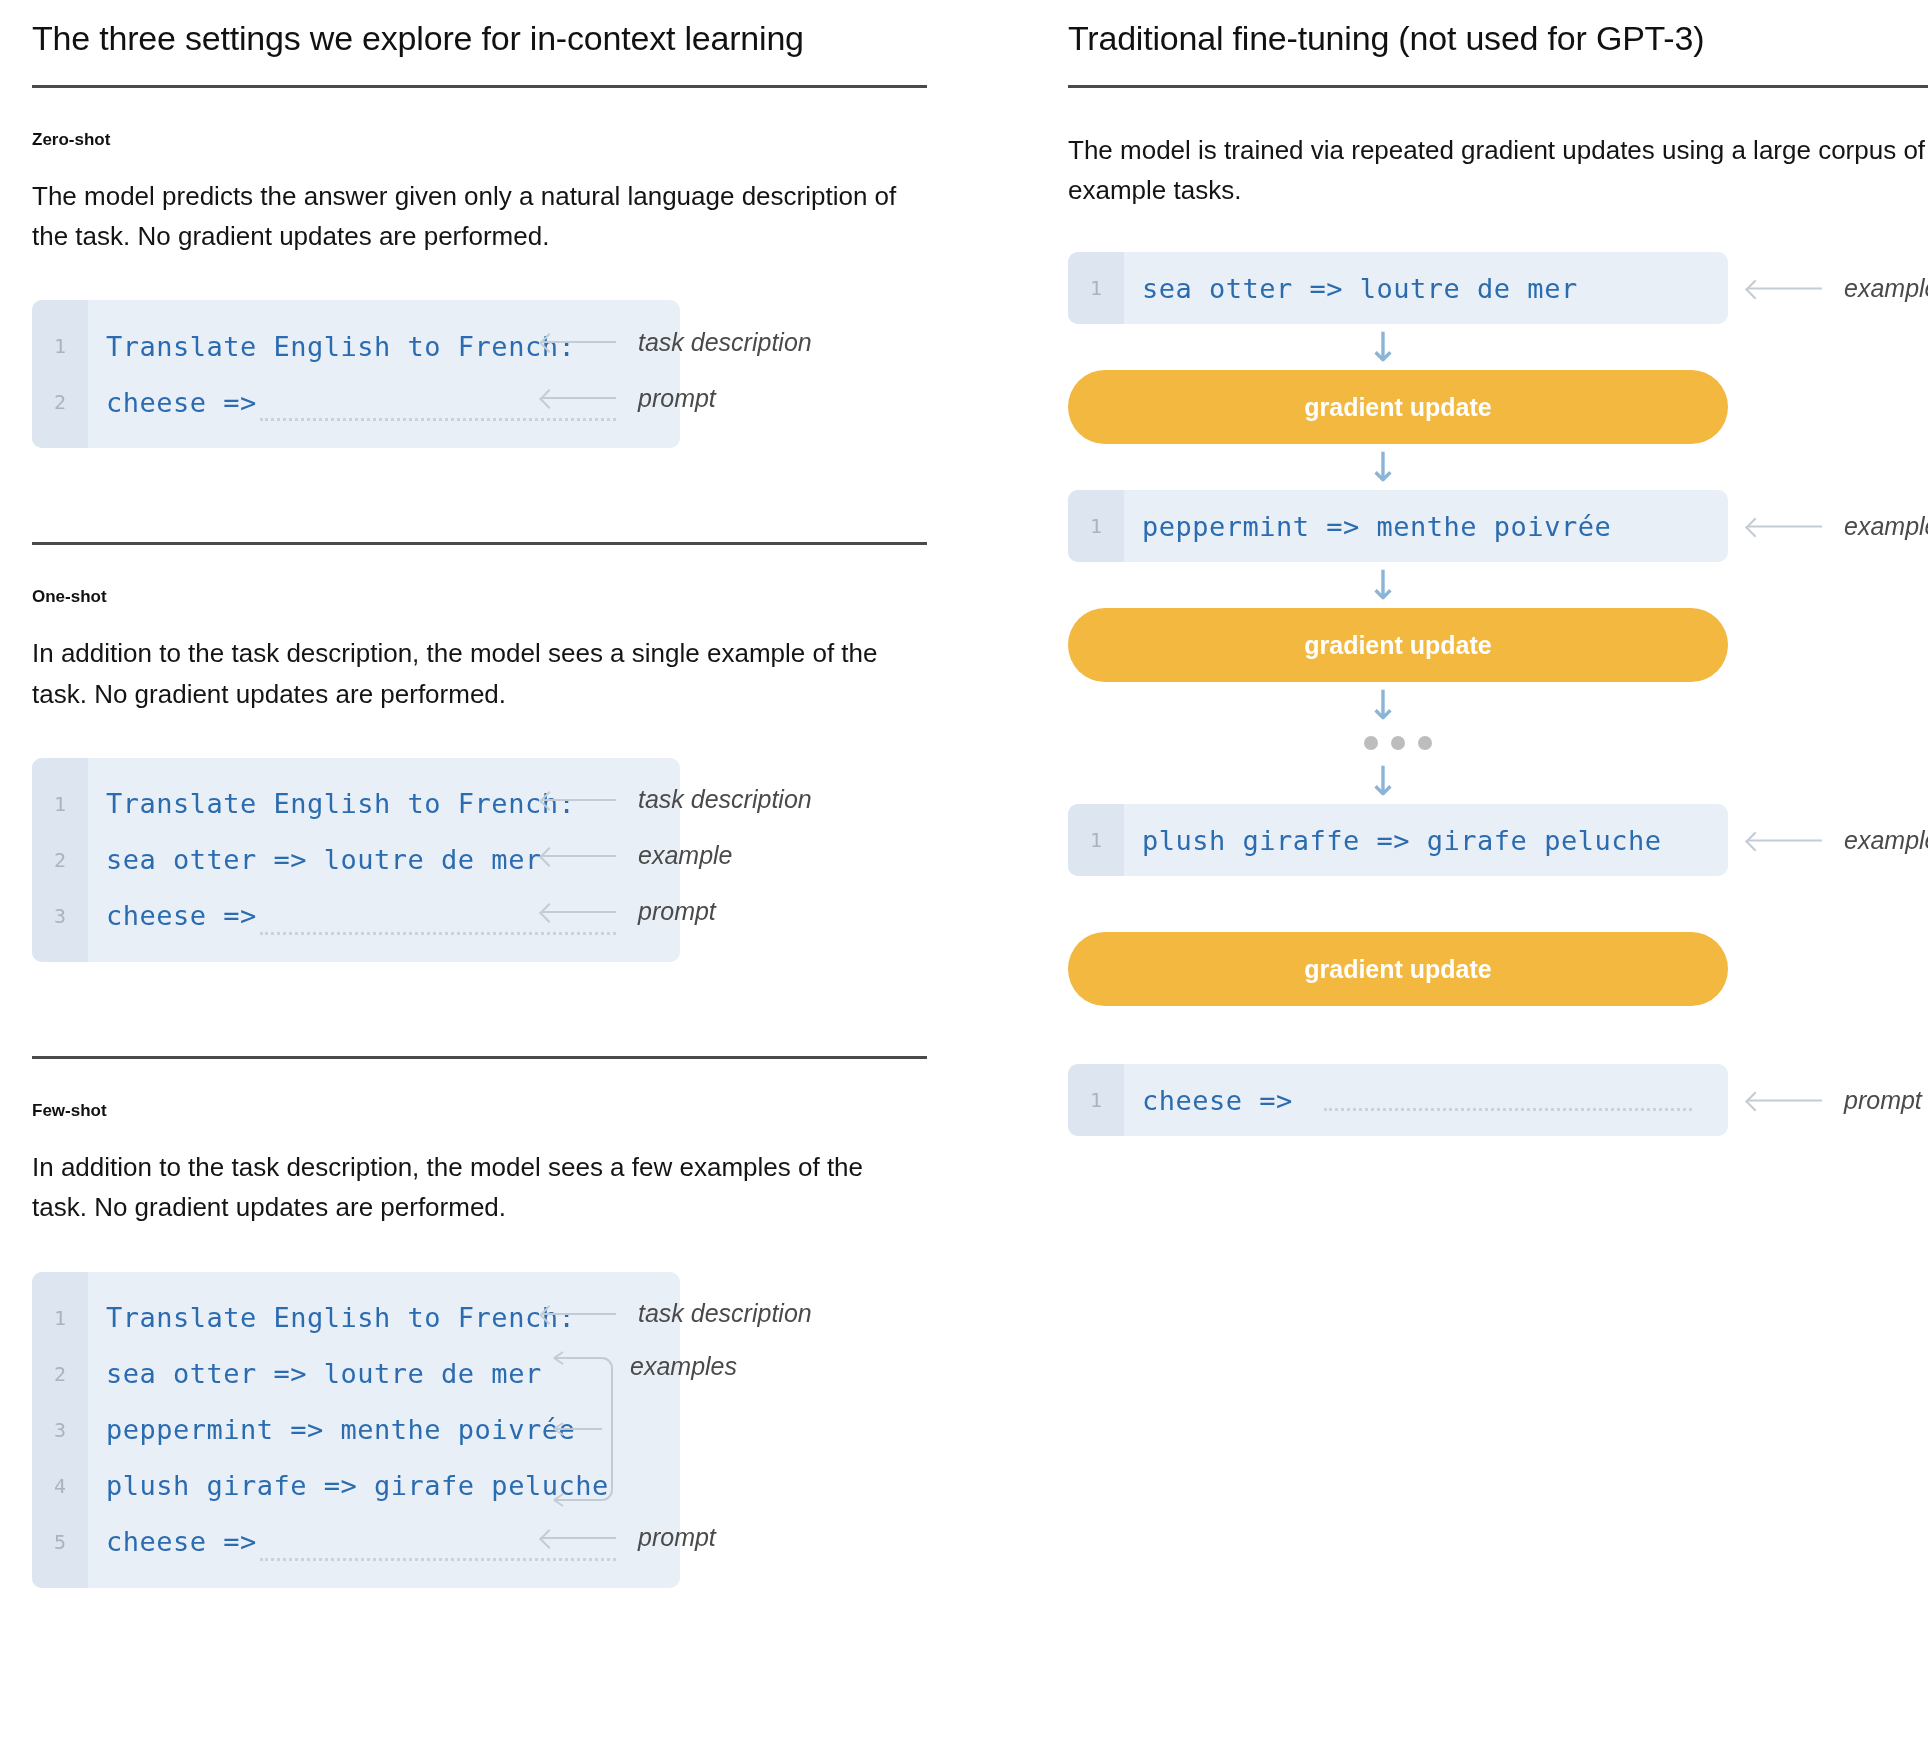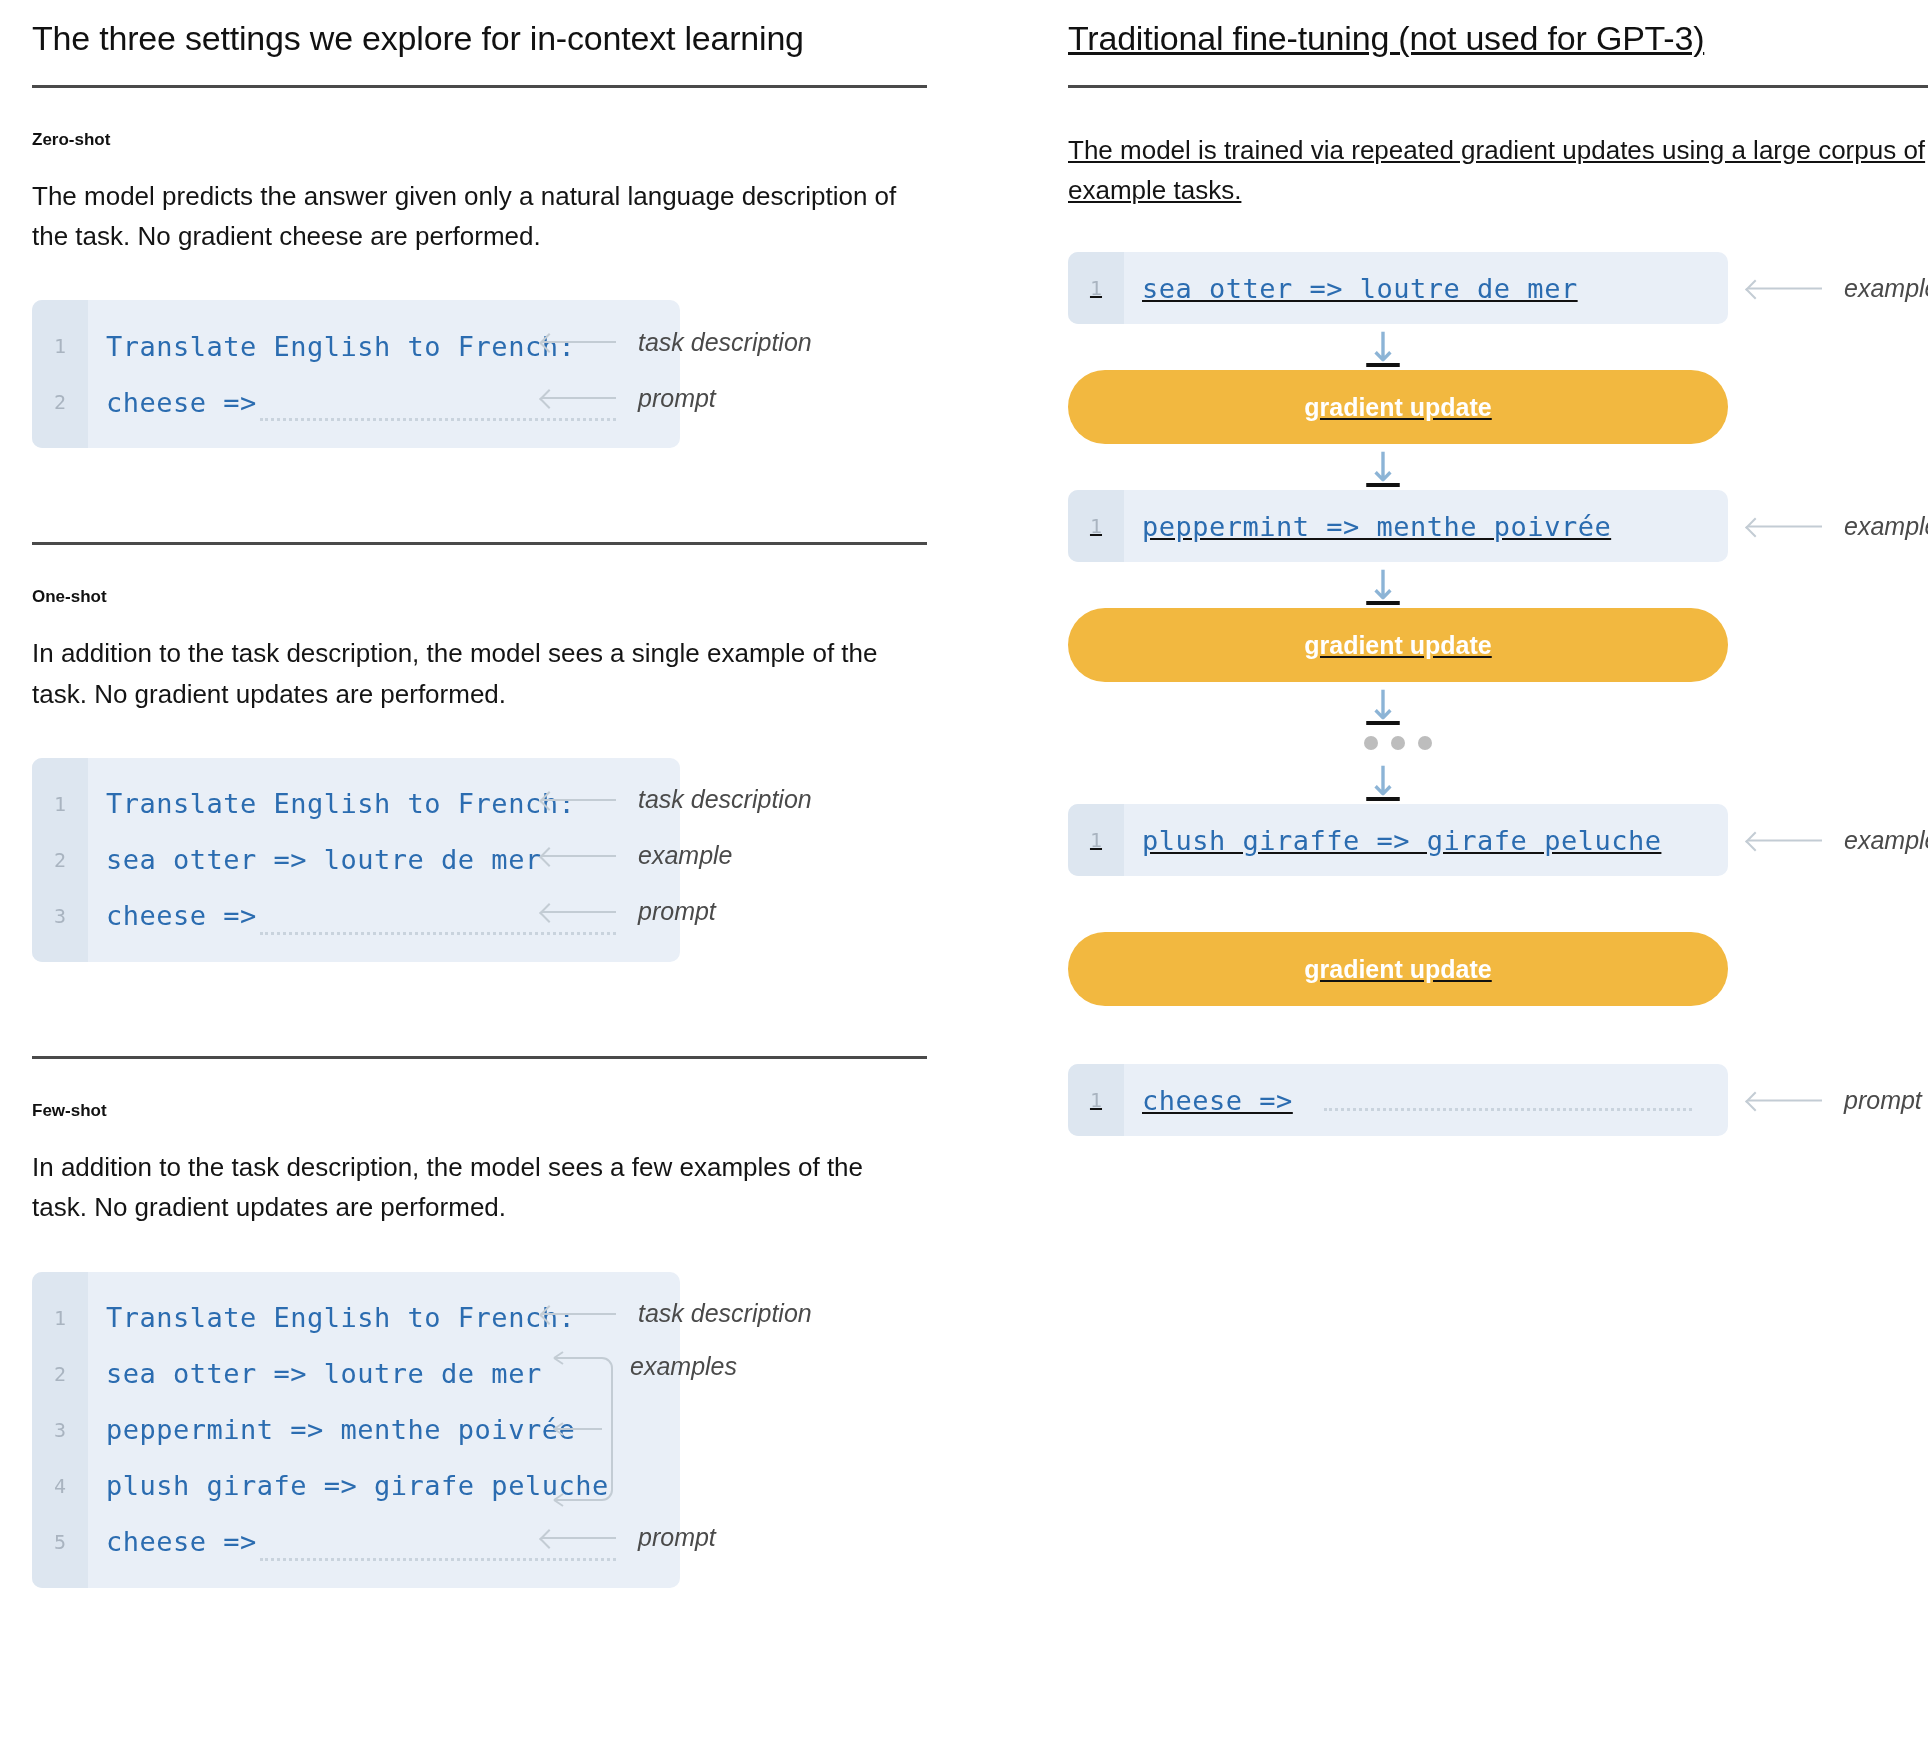--- a/index.html
+++ b/index.html
@@ -26,21 +26,20 @@
   
   .col-left {
     width: 1060px;
     padding: 18px 0 0 32px;
     box-sizing: border-box;
   }
   .col-right {
     width: 868px;
     padding: 18px 0 0 8px;
     box-sizing: border-box;
-    text-decoration: underline;
   }
 
   
   .col-title {
     font-size: 34px;
     font-weight: 400;
     letter-spacing: -0.2px;
     color: #111111;
     line-height: 1.2;
     margin: 0;
@@ -245,21 +244,21 @@
 
 <div class="page">
 
   <div class="col-left">
 
     <h1 class="col-title">The three settings we explore for in-context learning</h1>
     <div class="rule left"></div>
 
     <div class="section">
       <div class="sub-title">Zero-shot</div>
-      <p class="sub-desc">The model predicts the answer given only a natural language description of the task. No gradient cheese are performed.</p>
+      <p class="sub-desc">The model predicts the answer given only a natural language description of the task. No gradient updates are performed.</p>
 
       <div class="code-wrap">
         <div class="code-block block-zero">
           <div class="code-row">
             <div class="ln">1</div>
             <div class="code-text">Translate English to French:</div>
           </div>
           <div class="code-row">
             <div class="ln">2</div>
             <div class="code-text">cheese =&gt;</div>

